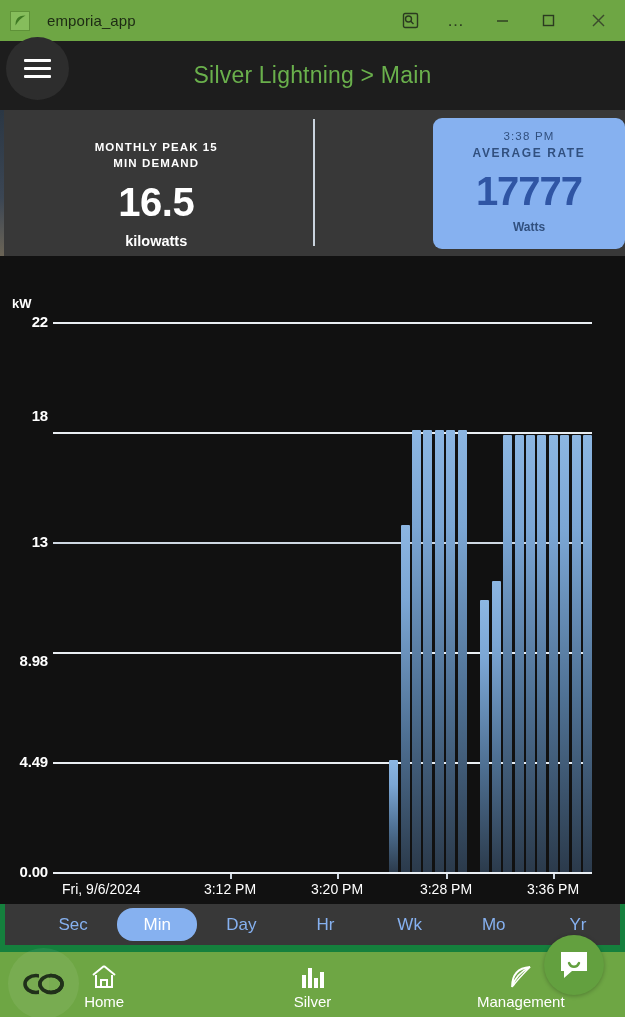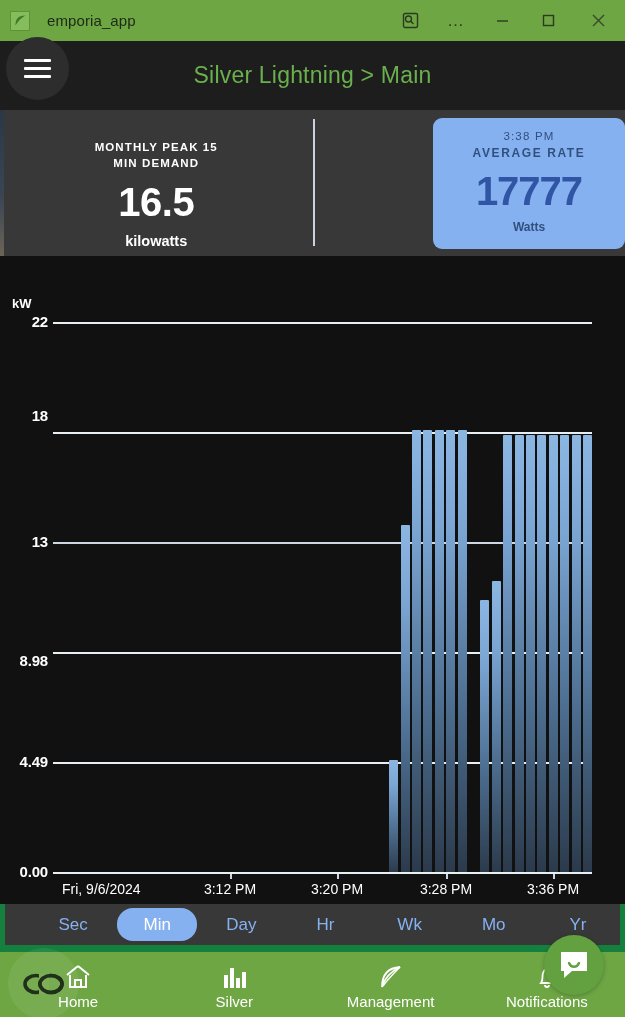--- a/index.html
+++ b/index.html
@@ -385,29 +385,20 @@
     <div class="navitem">
       <div class="navicon">
         <svg width="28" height="26" viewBox="0 0 28 26">
           <path d="M23 3 C10 4 5 11 5 23 C8 12 15 7 23 3 Z" fill="none" stroke="#ffffff" stroke-width="1.8"></path>
           <path d="M23 3 C17 9 11 15 6 22" fill="none" stroke="#ffffff" stroke-width="1.4"></path>
         </svg>
       </div>
       <div class="navlabel">Management</div>
     </div>
 
-    <div class="navitem">
-      <div class="navicon">
-        <svg width="28" height="26" viewBox="0 0 28 26">
-          <path d="M8 19 C8 19 9.5 17 9.5 13 C9.5 8 11.5 5 14 5 C16.5 5 18.5 8 18.5 13 C18.5 17 20 19 20 19 Z" fill="none" stroke="#ffffff" stroke-width="1.8"></path>
-          <path d="M12 21 a2 2 0 0 0 4 0" fill="none" stroke="#ffffff" stroke-width="1.8"></path>
-        </svg>
-      </div>
-      <div class="navlabel">Notifications</div>
-    </div>
   </div>
 
   <div class="co-badge">
     <svg width="46" height="26" viewBox="0 0 46 26">
       <ellipse cx="15" cy="13" rx="11" ry="8.5" fill="none" stroke="#20301a" stroke-width="3.6"></ellipse>
       <ellipse cx="30" cy="13" rx="11" ry="8.5" fill="none" stroke="#20301a" stroke-width="3.6"></ellipse>
       <rect x="18" y="3" width="10" height="20" fill="#7fae57"></rect>
       <ellipse cx="30" cy="13" rx="11" ry="8.5" fill="none" stroke="#20301a" stroke-width="3.6"></ellipse>
     </svg>
   </div>

